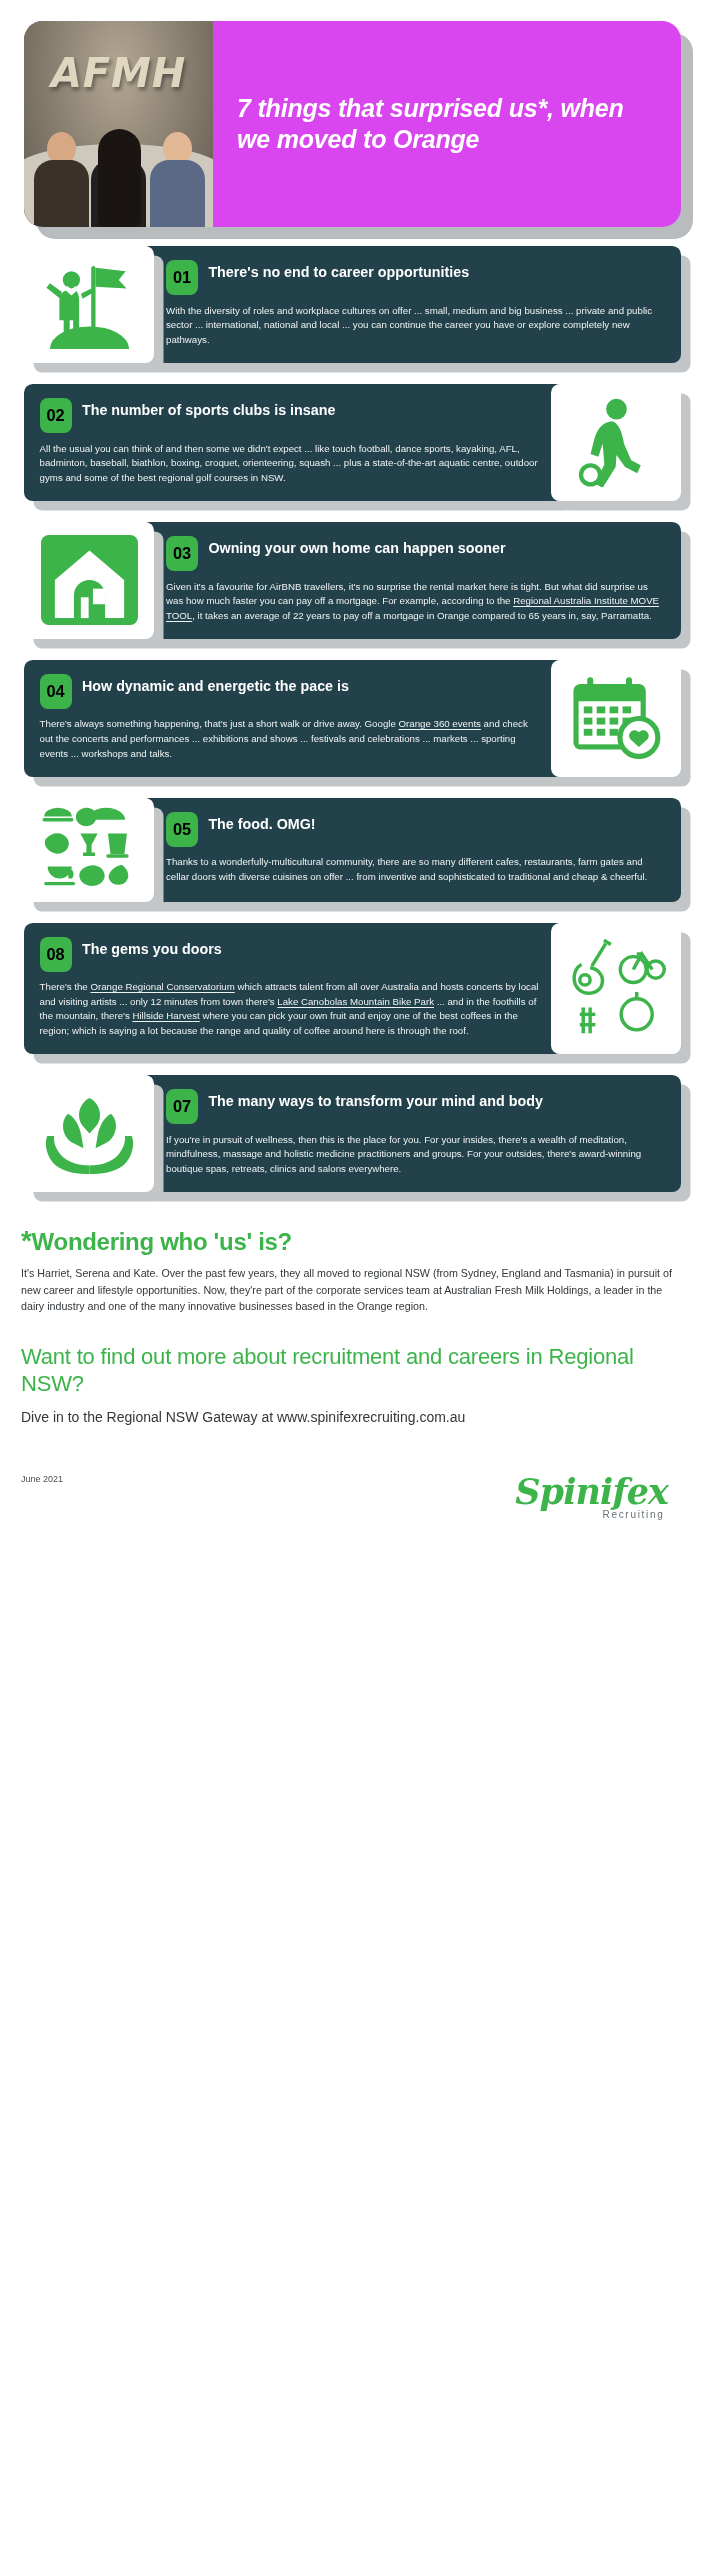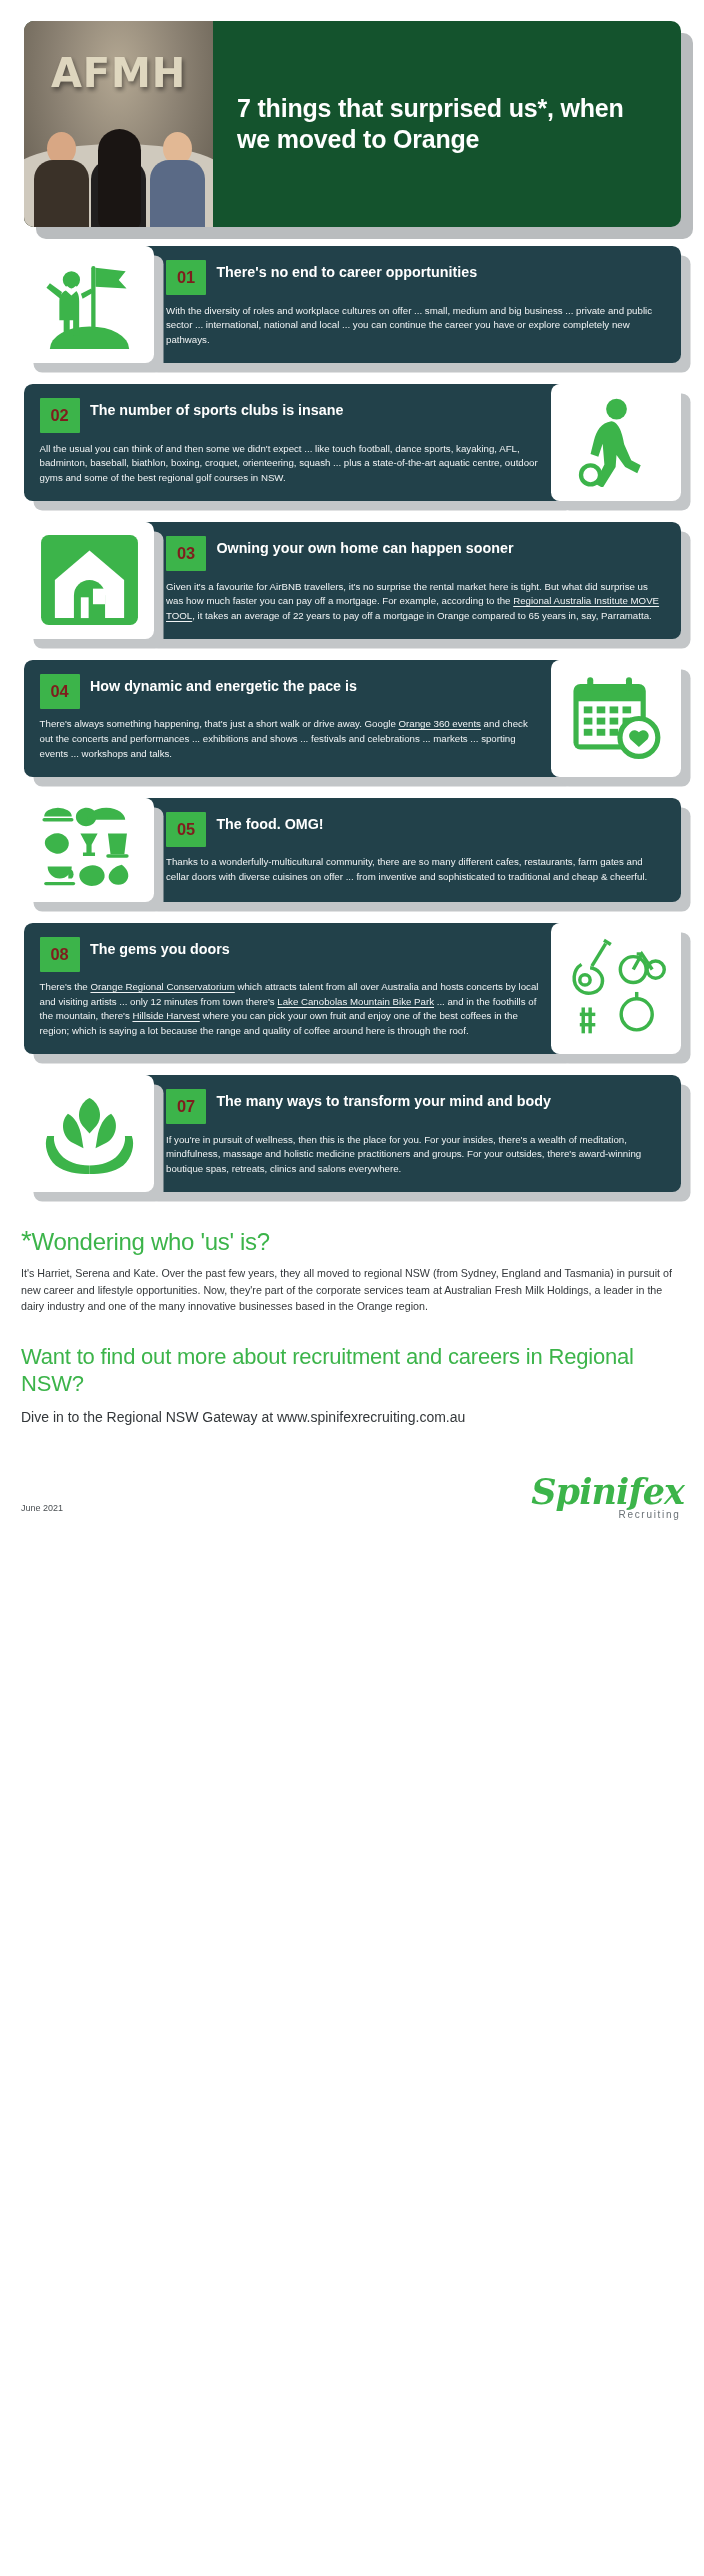--- a/index.html
+++ b/index.html
@@ -11,25 +11,26 @@
     color: #2b3b44;
     -webkit-font-smoothing: antialiased;
   }
   .page { width: 705px; position: relative; padding-bottom: 8.7px; }
 
   
   .hero-wrap { padding: 21px 24px 0 24px; position: relative; }
   .hero {
     position: relative;
     display: flex;
-    background: #14532d;
-    border-radius: 10px;
+    background: #d946ef;
+    border-radius: 19px;
     overflow: hidden;
     box-shadow: 12px 12px 0 0 #b9bcbe;
     min-height: 206px;
+    font-style: italic;
   }
   .hero-photo {
     width: 189px; flex: 0 0 189px;
     position: relative; overflow: hidden;
     background: linear-gradient(160deg,#6f665a 0%,#8c8376 40%,#5f5a50 100%);
   }
   .hero-photo .wall {
     position: absolute; inset: 0;
     background: radial-gradient(ellipse at 50% 24%, #b4a893 0%, #8d8374 45%, #60594d 100%);
   }
@@ -92,58 +93,58 @@
     padding: 14px 15.6px 15.6px 15.6px;
     position: relative; z-index: 1;
     color: #ffffff;
   }
   .card-row:not(.rev) .text-panel { margin-left: -14px; padding-left: 26px; }
   .card-row.rev .text-panel { margin-right: -14px; padding-right: 26px; }
 
   .card-head { display: flex; align-items: flex-start; gap: 10.4px; margin-bottom: 8.7px; }
   .badge {
     flex: 0 0 auto;
-    width: 40px; height: 35px;
+    width: 32px; height: 35px;
     background: #3cb44a;
-    border-radius: 1px;
-    color: #7f1d1d;
+    border-radius: 8px;
+    color: #000000;
     font-size: 16.4px; font-weight: 700;
     display: flex; align-items: center; justify-content: center;
   }
   .card-title {
     font-size: 14.3px; font-weight: 700; line-height: 1.25;
     padding-top: 4.3px;
   }
   .card-body {
     font-size: 9.7px; line-height: 1.5; color: #f0f3f4;
   }
   .card-body u { text-decoration: underline; text-underline-offset: 1.7px; }
 
   
   .foot { padding: 12px 21px 0 21px; }
   .q-head {
-    color: #3cb44a; font-size: 24px; font-weight: 400;
+    color: #3cb44a; font-size: 24px; font-weight: 700;
     line-height: 1.15; 
     letter-spacing: -0.3px;
   }
   .q-head .star { font-size: 28px; }
   .q-body {
     font-size: 10.7px; line-height: 1.52; color: #33373a;
     margin-bottom: 29px;
     margin-top: 8px;
   }
   .cta-head {
     color: #3cb44a; font-size: 22px; font-weight: 400;
     line-height: 1.24; margin-bottom: 11.2px; letter-spacing: -0.2px;
   }
   .cta-body { font-size: 14px; color: #33373a; margin-bottom: 49px; }
 
   .footer-bar {
-    display: flex; align-items: flex-end; justify-content: space-between;
-    padding: 0 21px 19px 21px;
+    display: flex; align-items: flex-start; justify-content: space-between;
+    padding: 0 37px 19px 21px;
   }
   .date { font-size: 9px; color: #4a4f52; padding-bottom: 7px; }
   .brand { text-align: right; line-height: 1; }
   .brand-name {
     color: #3cb44a; font-family: "DejaVu Serif", serif;
     font-style: italic; font-weight: 700; font-size: 35px;
     letter-spacing: -0.9px;
   }
   .brand-sub {
     color: #6a7176; font-size: 10px; letter-spacing: 1.7px;

